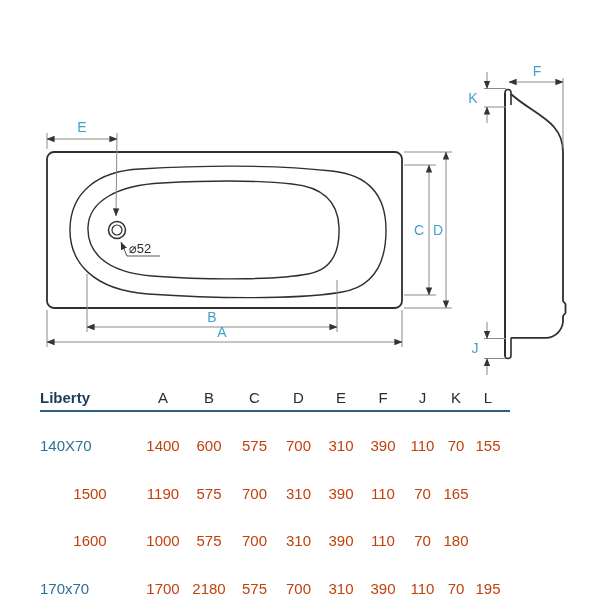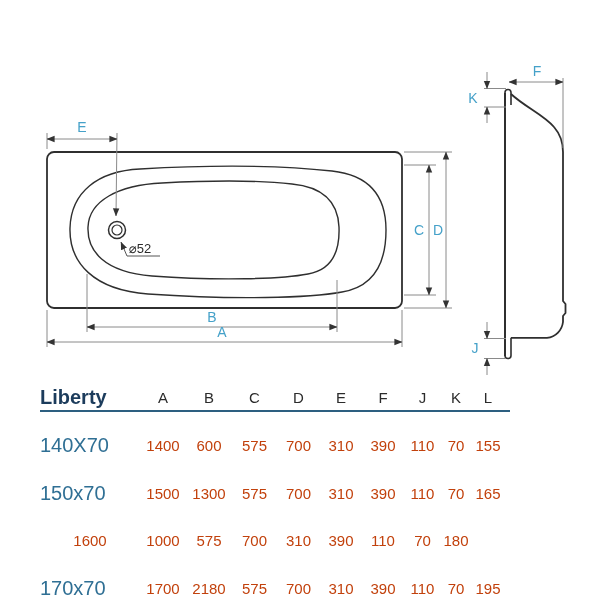--- a/index.html
+++ b/index.html
@@ -13,21 +13,21 @@
   .drainlabel{font-size:13px;fill:#2b2b2b;}
 
   
   #spec-table{position:absolute;left:40px;top:386px;width:470px;}
   .trow{
     display:grid;
     grid-template-columns:100px 46px 46px 45px 43px 42px 42px 37px 30px 34px;
     align-items:center;
   }
   .trow .c{ text-align:center;font-size:15px;color:#c2410c;}
-  .trow .m{ text-align:left;font-size:20px;}
+  .trow .m{ text-align:left;font-size:15px;}
   .thead{height:22px;}
   .thead .c{color:#2b2b2b;}
   .thead .m{color:#1c3c5c;font-weight:bold;}
   .rule{height:2px;background:#2d5f80;margin-top:2px;margin-bottom:9px;}
   .tbody .trow{height:27.5px;margin-top:20px;}
   .tbody .m{color:#2f6f94;}
 </style>
 </head>
 <body>
 
@@ -138,23 +138,22 @@
         <div class="c">575</div>
         <div class="c">700</div>
         <div class="c">310</div>
         <div class="c">390</div>
         <div class="c">110</div>
         <div class="c">70</div>
         <div class="c">155</div>
       </div>
 
       <div class="trow">
-        <div class="m">150x70</div>
         <div class="c">1500</div>
-        <div class="c">1300</div>
+        <div class="c">1190</div>
         <div class="c">575</div>
         <div class="c">700</div>
         <div class="c">310</div>
         <div class="c">390</div>
         <div class="c">110</div>
         <div class="c">70</div>
         <div class="c">165</div>
       </div>
 
       <div class="trow">

